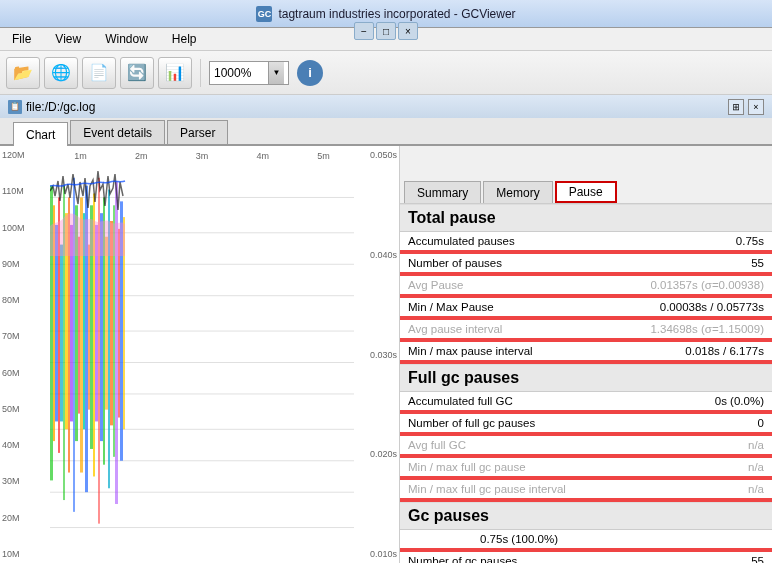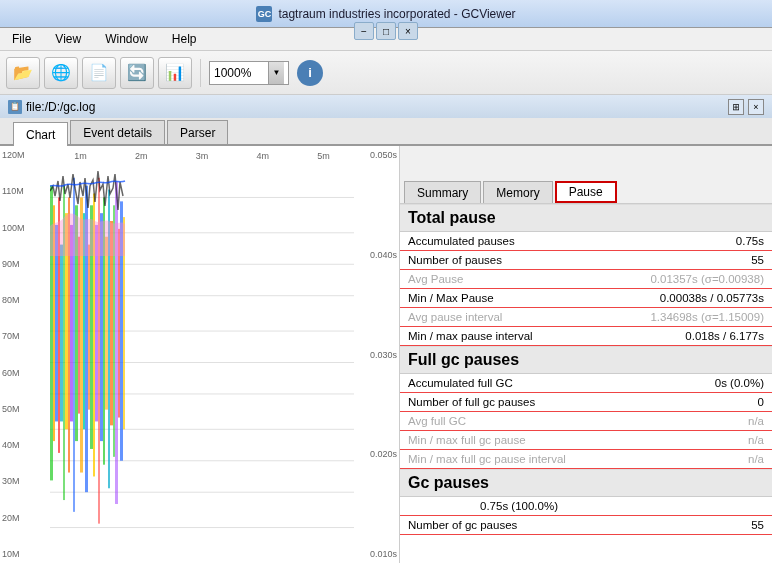--- a/index.html
+++ b/index.html
@@ -339,21 +339,21 @@
       padding: 4px 8px;
       font-weight: bold;
       font-size: 16px;
       border-bottom: 1px solid #ccc;
       border-top: 1px solid #ddd;
     }
     .data-row {
       display: flex;
       justify-content: space-between;
       padding: 3px 8px;
-      border-bottom: 1px solid #ef4444;
+      border-bottom: 4px solid #ef4444;
     }
     .data-row.dimmed {
       color: #aaa;
     }
     .data-row .label {
       flex: 1;
     }
     .data-row .value {
       text-align: right;
       min-width: 150px;

